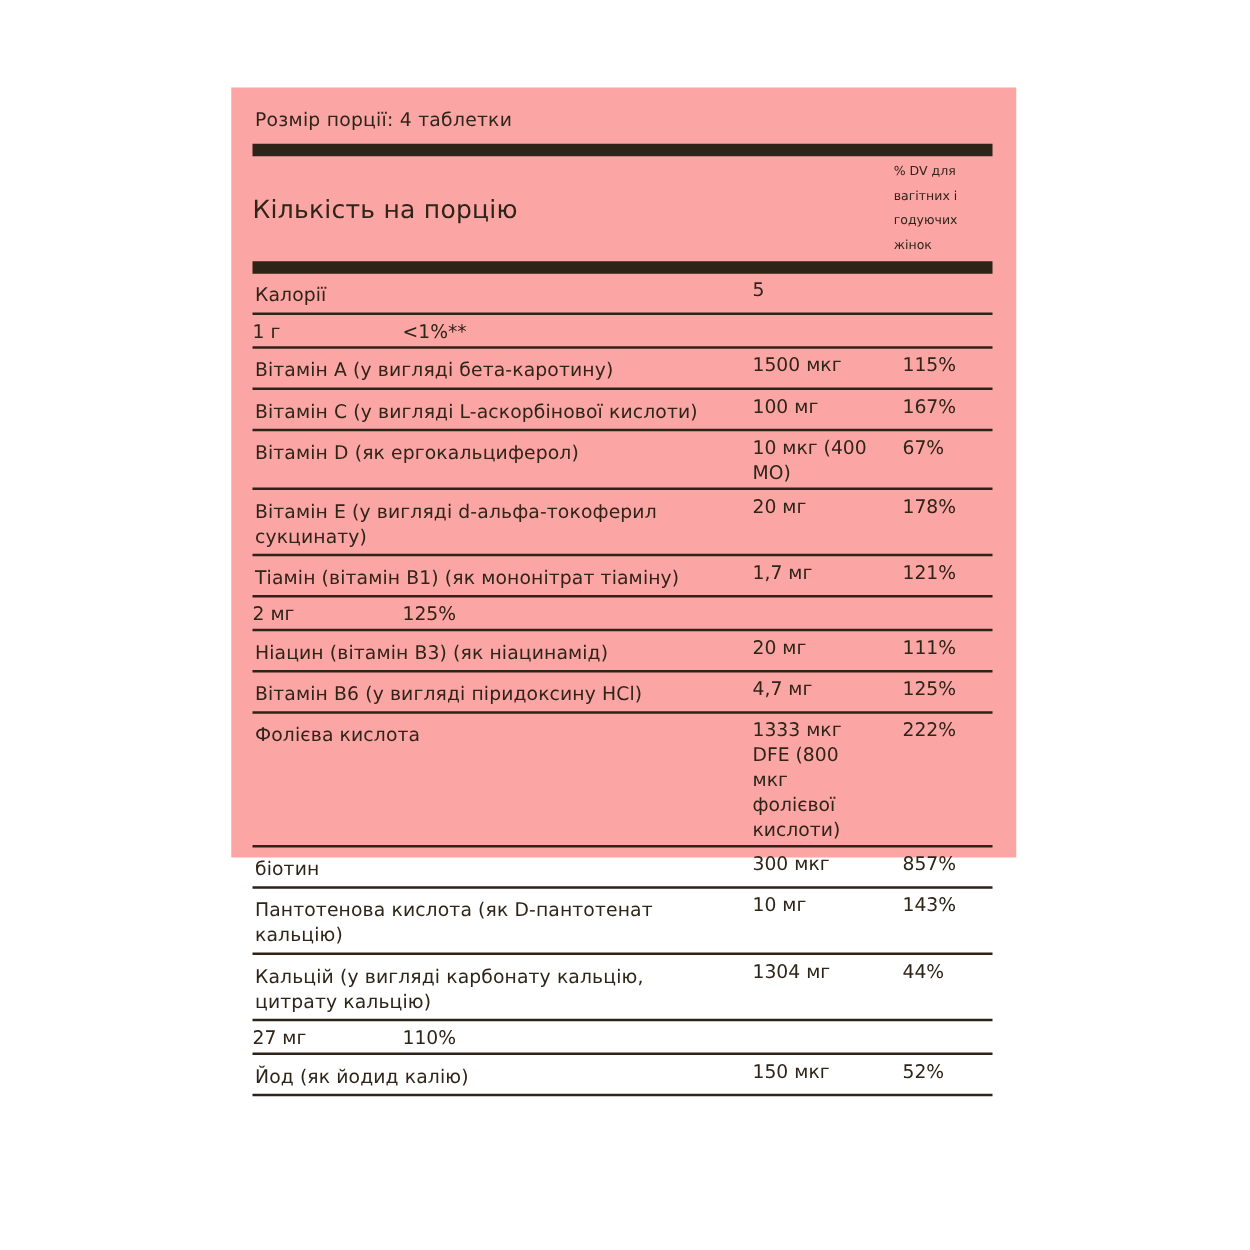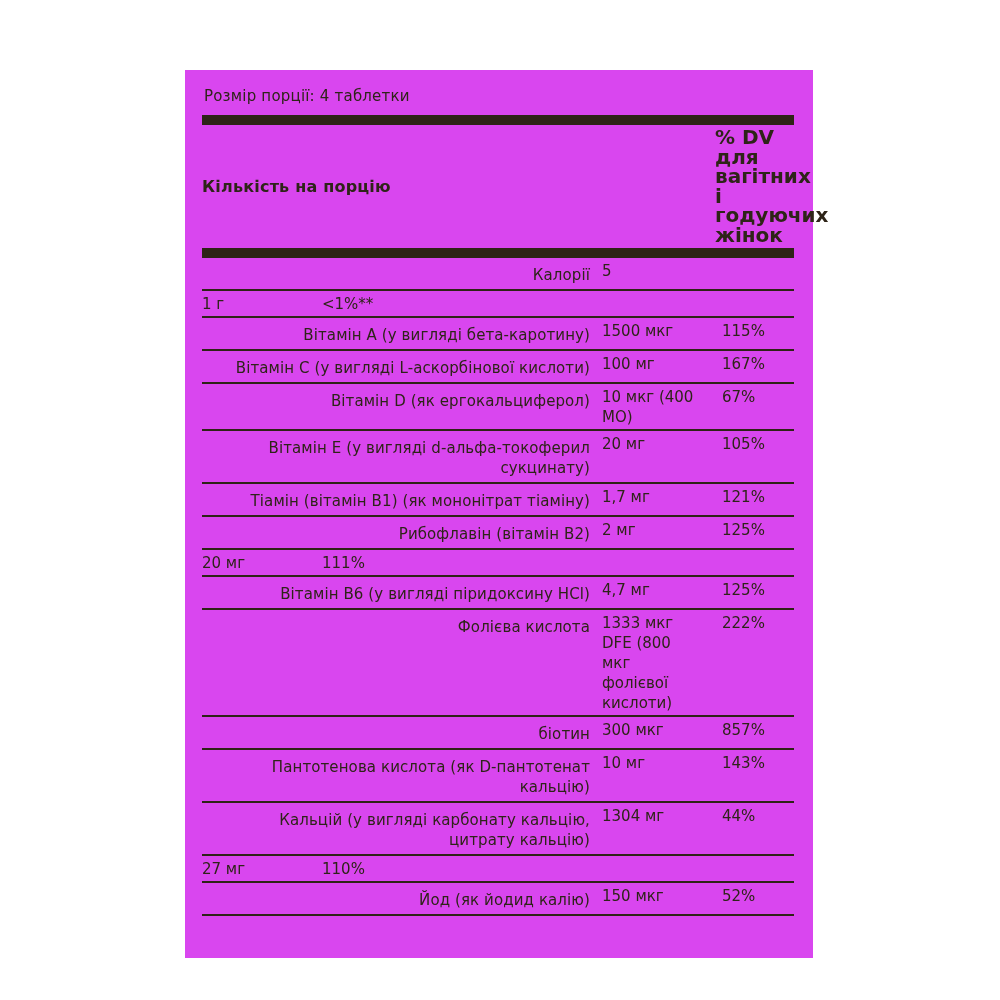--- a/index.html
+++ b/index.html
@@ -8,23 +8,23 @@
     width: 1000px;
     height: 1000px;
     background: #ffffff;
     font-family: "DejaVu Sans", "Liberation Sans", sans-serif;
   }
   .label-panel {
     position: absolute;
     left: 185px;
     top: 70px;
     width: 628px;
-    height: 888px;
+    height: 616px;
     box-sizing: border-box;
-    background: #d946ef;
+    background: #fca5a5;
     color: #2e2418;
     padding: 14px 19px 0 17px;
   }
   .serving {
     font-size: 15px;
     line-height: 20px;
     padding: 2px 0 9px 2px;
     letter-spacing: 0.2px;
   }
   .bar {
@@ -32,45 +32,44 @@
     background: #2e2317;
   }
   .head-row {
     display: flex;
     align-items: center;
     padding: 3px 0 3px 0;
     min-height: 76px;
   }
   .head-name {
     flex: 1;
-    font-weight: bold;
-    font-size: 16px;
+    font-weight: normal;
+    font-size: 20px;
     letter-spacing: 0.2px;
   }
   .head-dv {
     width: 79px;
-    font-weight: bold;
-    font-size: 20px;
+    font-weight: normal;
+    font-size: 10px;
     line-height: 19.5px;
     white-space: pre-line;
   }
   .rows { }
   .row {
     display: flex;
     border-bottom: 2px solid #2e2317;
     padding: 2px 0 2px 0;
   }
   .cell-name {
     flex: 1;
     font-size: 15px;
     line-height: 20px;
     padding: 5px 12px 2px 2px;
     white-space: pre-line;
     letter-spacing: 0.1px;
-    text-align: right;
   }
   .cell-amount {
     width: 120px;
     font-size: 15px;
     line-height: 20px;
     padding-top: 1px;
     white-space: pre-line;
   }
   .cell-dv {
     width: 72px;
@@ -120,33 +119,33 @@
       <div class="row">
         <div class="cell-name">Вітамін D (як ергокальциферол)</div>
         <div class="cell-amount">10 мкг (400
 МО)</div>
         <div class="cell-dv">67%</div>
       </div>
       <div class="row">
         <div class="cell-name">Вітамін E (у вигляді d-альфа-токоферил
 сукцинату)</div>
         <div class="cell-amount">20 мг</div>
-        <div class="cell-dv">105%</div>
+        <div class="cell-dv">178%</div>
       </div>
       <div class="row">
         <div class="cell-name">Тіамін (вітамін B1) (як мононітрат тіаміну)</div>
         <div class="cell-amount">1,7 мг</div>
         <div class="cell-dv">121%</div>
       </div>
       <div class="row">
-        <div class="cell-name">Рибофлавін (вітамін B2)</div>
         <div class="cell-amount">2 мг</div>
         <div class="cell-dv">125%</div>
       </div>
       <div class="row">
+        <div class="cell-name">Ніацин (вітамін B3) (як ніацинамід)</div>
         <div class="cell-amount">20 мг</div>
         <div class="cell-dv">111%</div>
       </div>
       <div class="row">
         <div class="cell-name">Вітамін B6 (у вигляді піридоксину HCl)</div>
         <div class="cell-amount">4,7 мг</div>
         <div class="cell-dv">125%</div>
       </div>
       <div class="row">
         <div class="cell-name">Фолієва кислота</div>

